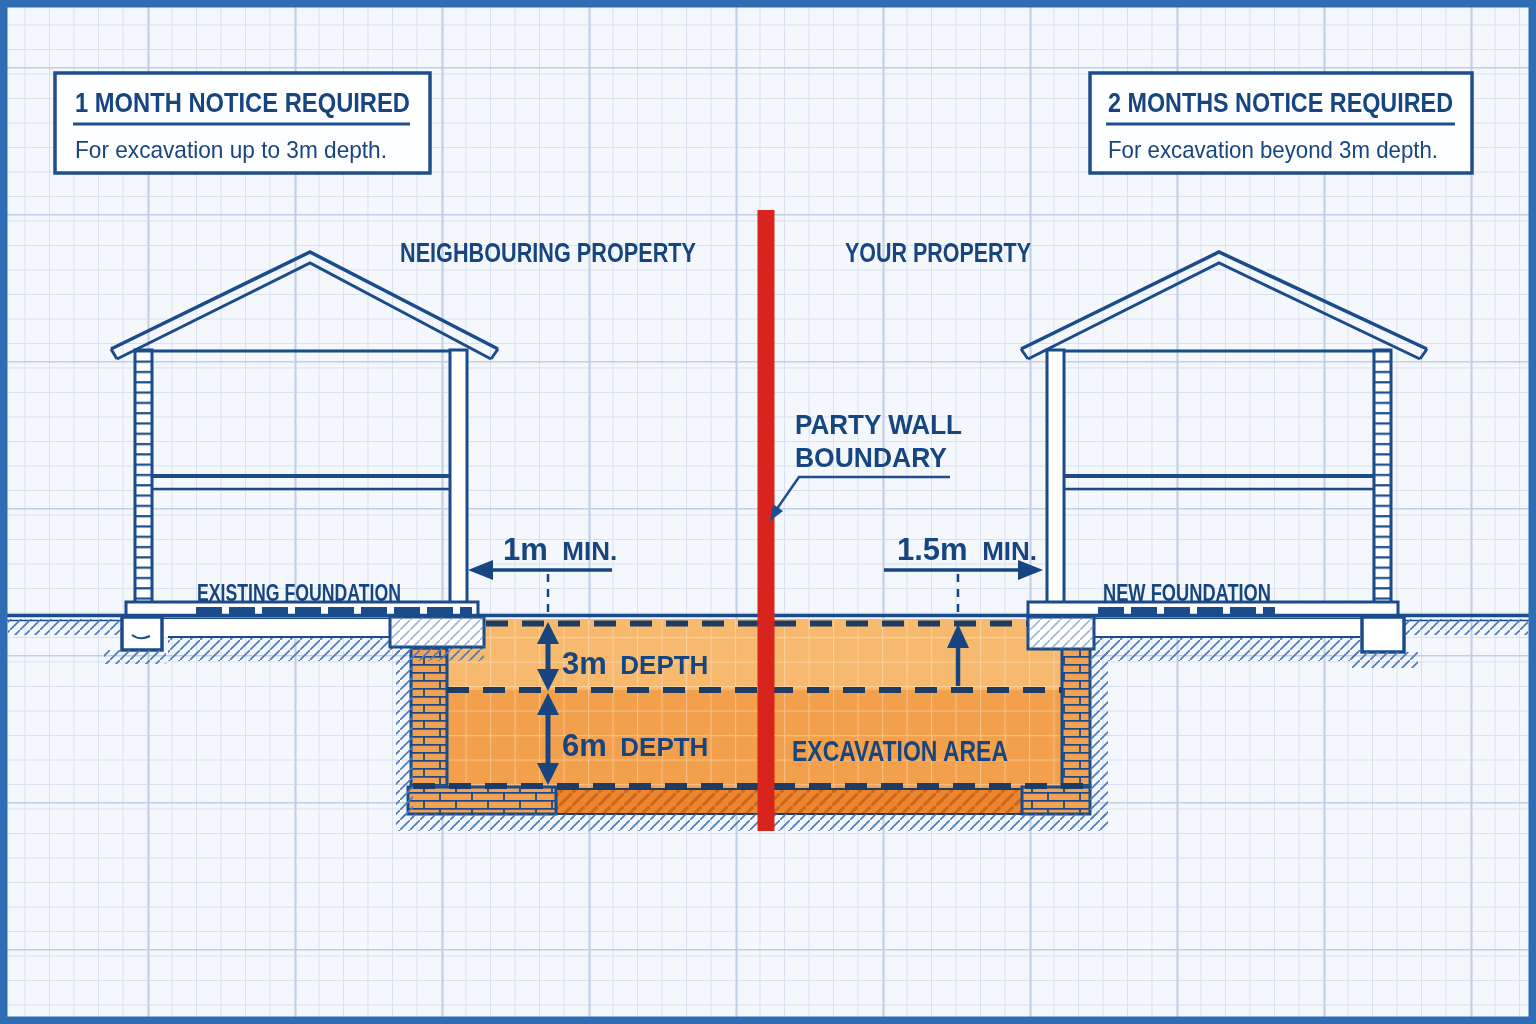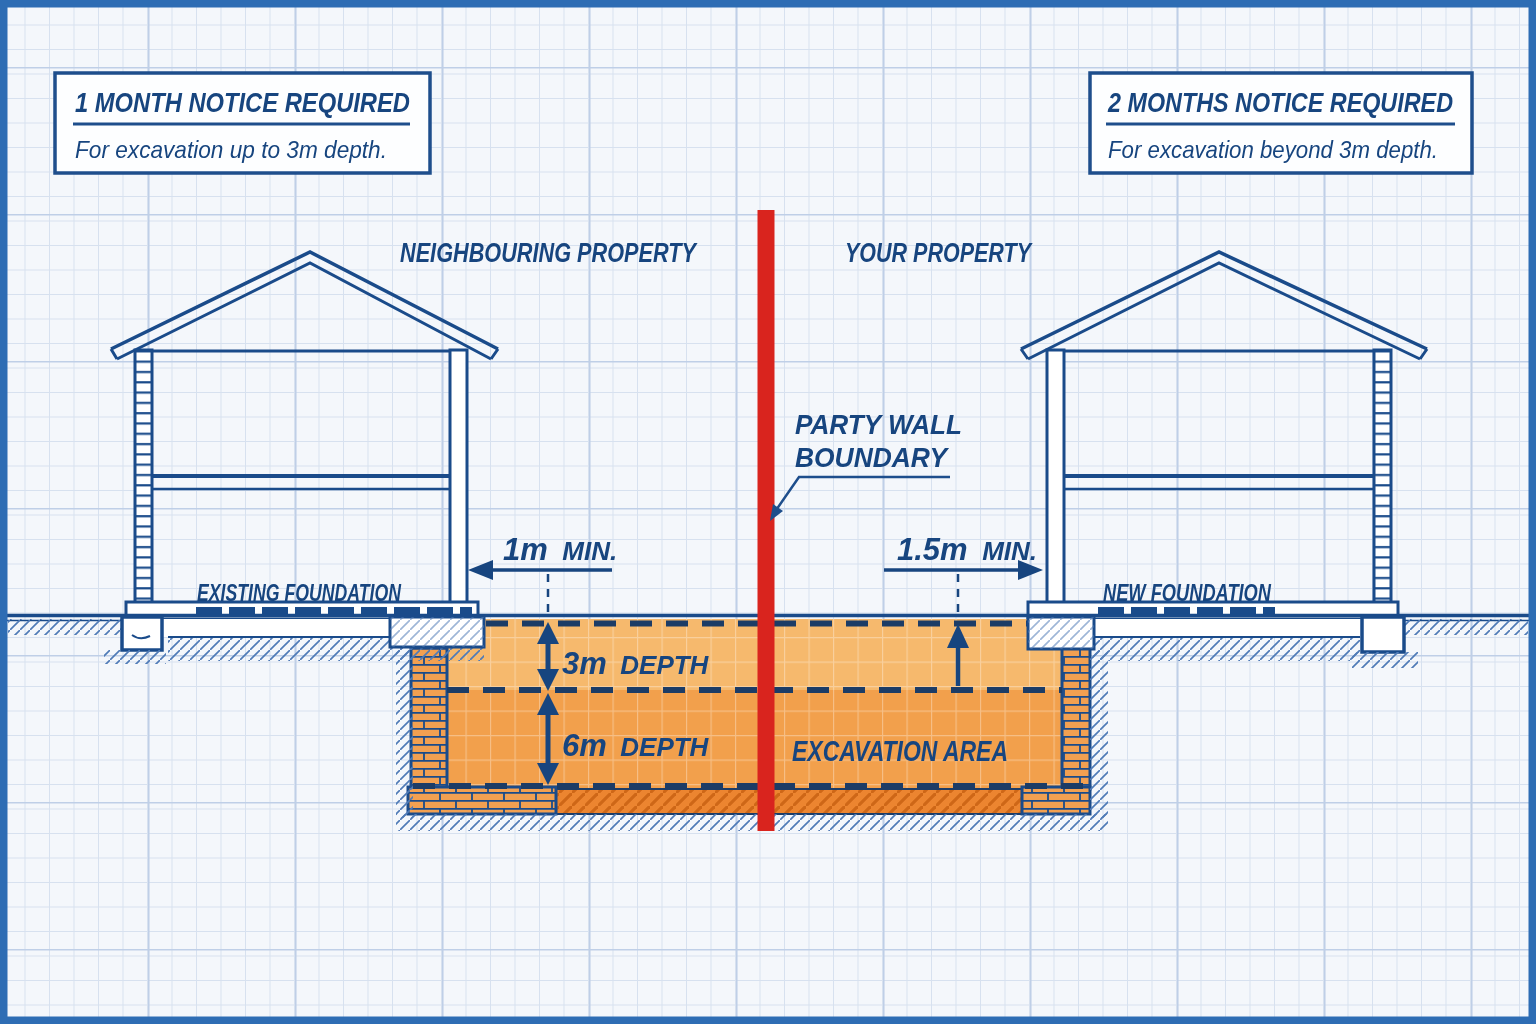--- a/index.html
+++ b/index.html
@@ -1,16 +1,16 @@
 <!DOCTYPE html>
 <html><head>
 <meta charset="utf-8">
 <style>
   html,body{margin:0;padding:0;background:#e8edf4;}
-  .stage{width:1536px;height:1024px;position:relative;overflow:hidden;font-style:italic;}
+  .stage{width:1536px;height:1024px;position:relative;overflow:hidden;}
   svg{display:block;}
   text, tspan{font-family:"Liberation Sans", sans-serif;fill:#17457F;}
   .t-bold{font-weight:bold;}
   .t-reg{font-weight:normal;}
 </style>
 </head>
 <body>
 
 <div class="stage">
 <svg width="1536" height="1024" viewBox="0 0 1536 1024" xmlns="http://www.w3.org/2000/svg">

